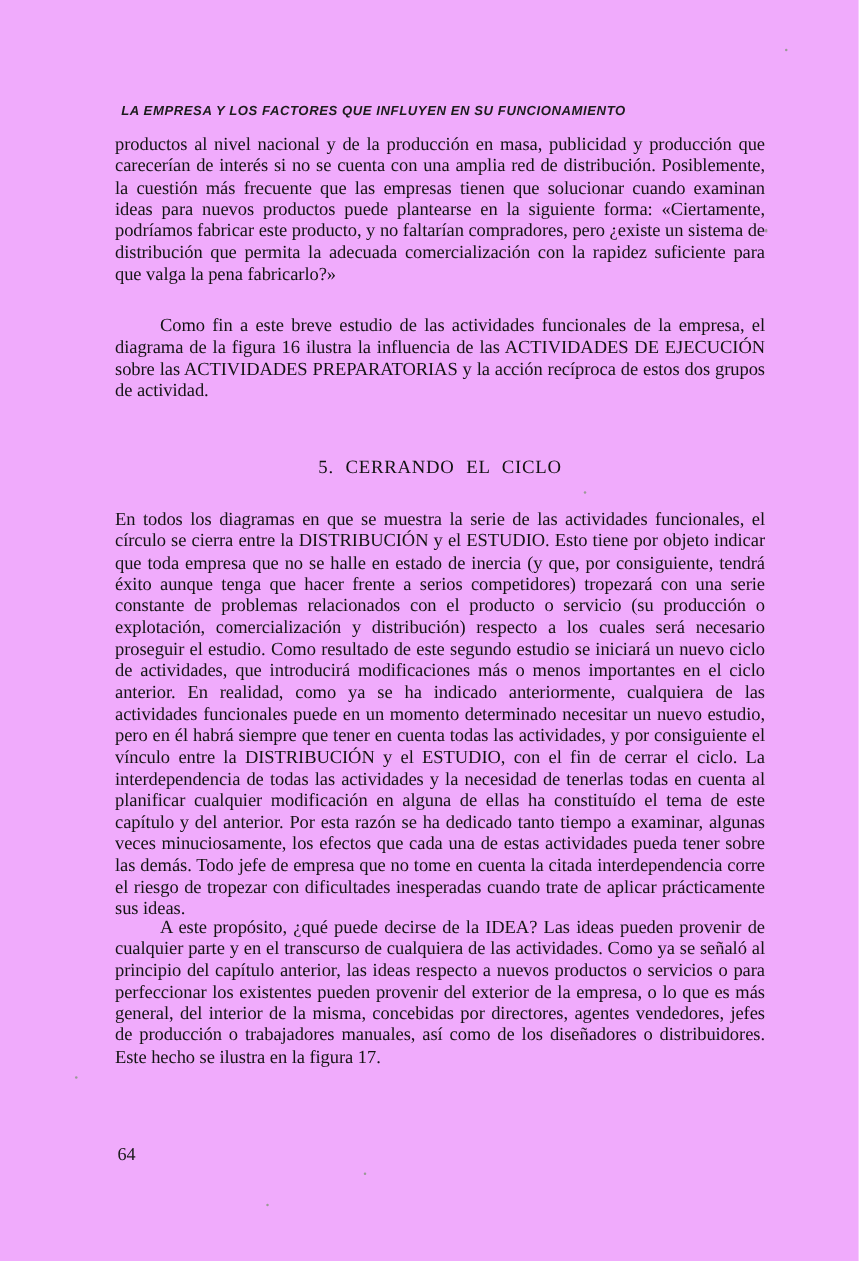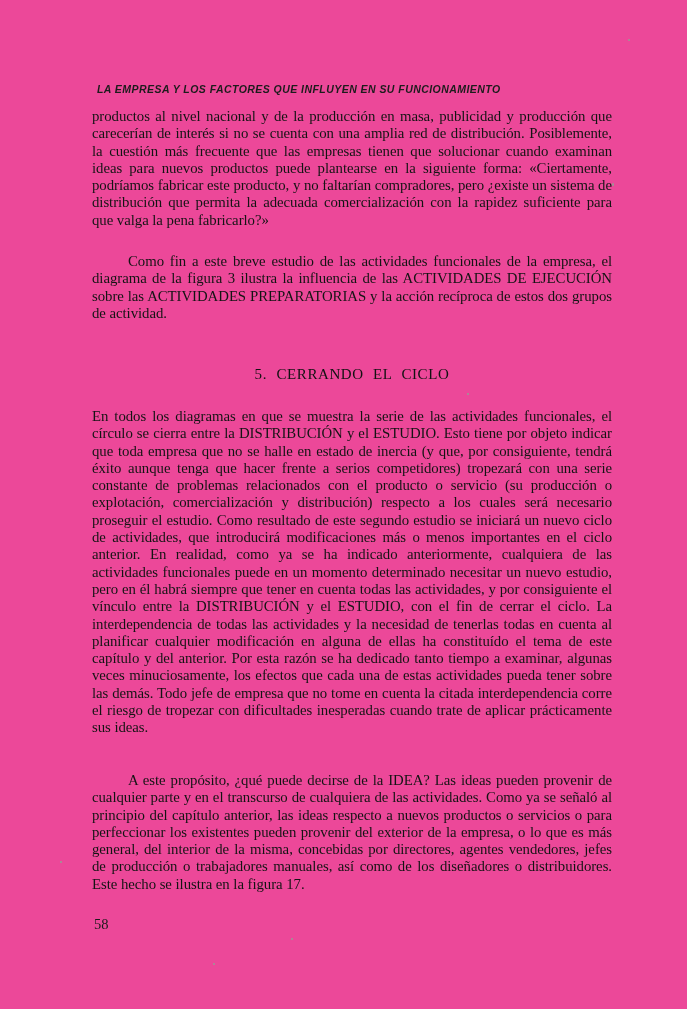--- a/index.html
+++ b/index.html
@@ -4,21 +4,21 @@
 <style>
   html, body {
     margin: 0;
     padding: 0;
     background: #ffffff;
   }
   .page {
     position: relative;
     width: 687px;
     height: 1009px;
-    background: #ec4899;
+    background: #f0abfc;
     color: #161616;
     font-family: "Liberation Serif", serif;
     overflow: hidden;
   }
   .running-header {
     position: absolute;
     left: 97px;
     top: 83px;
     width: 520px;
     font-family: "Liberation Sans", sans-serif;
@@ -39,21 +39,21 @@
     letter-spacing: -0.05px;
     text-align: justify;
     color: #141414;
   }
   .body-par.indent {
     text-indent: 36px;
   }
   .p1 { top: 108px; }
   .p2 { top: 253px; }
   .p3 { top: 408px; }
-  .p4 { top: 772px; }
+  .p4 { top: 734px; }
   .section-heading {
     position: absolute;
     left: 92px;
     top: 366px;
     width: 520px;
     margin: 0;
     text-align: center;
     font-size: 15px;
     font-weight: 400;
     letter-spacing: 0.6px;
@@ -83,29 +83,29 @@
 </style>
 </head>
 <body>
 
 <div class="page">
 
   <div class="running-header">LA EMPRESA Y LOS FACTORES QUE INFLUYEN EN SU FUNCIONAMIENTO</div>
 
   <p class="body-par p1">productos al nivel nacional y de la producción en masa, publicidad y producción que carecerían de interés si no se cuenta con una amplia red de distribución. Posiblemente, la cuestión más frecuente que las empresas tienen que solucionar cuando examinan ideas para nuevos productos puede plantearse en la siguiente forma: «Ciertamente, podríamos fabricar este producto, y no faltarían compradores, pero ¿existe un sistema de distribución que permita la adecuada comercialización con la rapidez suficiente para que valga la pena fabricarlo?»</p>
 
-  <p class="body-par indent p2">Como fin a este breve estudio de las actividades funcionales de la empresa, el diagrama de la figura 3 ilustra la influencia de las ACTIVIDADES DE EJECUCIÓN sobre las ACTIVIDADES PREPARATORIAS y la acción recíproca de estos dos grupos de actividad.</p>
+  <p class="body-par indent p2">Como fin a este breve estudio de las actividades funcionales de la empresa, el diagrama de la figura 16 ilustra la influencia de las ACTIVIDADES DE EJECUCIÓN sobre las ACTIVIDADES PREPARATORIAS y la acción recíproca de estos dos grupos de actividad.</p>
 
   <h2 class="section-heading">5. CERRANDO EL CICLO</h2>
 
   <p class="body-par p3">En todos los diagramas en que se muestra la serie de las actividades funcionales, el círculo se cierra entre la DISTRIBUCIÓN y el ESTUDIO. Esto tiene por objeto indicar que toda empresa que no se halle en estado de inercia (y que, por consiguiente, tendrá éxito aunque tenga que hacer frente a serios competidores) tropezará con una serie constante de problemas relacionados con el producto o servicio (su producción o explotación, comercialización y distribución) respecto a los cuales será necesario proseguir el estudio. Como resultado de este segundo estudio se iniciará un nuevo ciclo de actividades, que introducirá modificaciones más o menos importantes en el ciclo anterior. En realidad, como ya se ha indicado anteriormente, cualquiera de las actividades funcionales puede en un momento determinado necesitar un nuevo estudio, pero en él habrá siempre que tener en cuenta todas las actividades, y por consiguiente el vínculo entre la DISTRIBUCIÓN y el ESTUDIO, con el fin de cerrar el ciclo. La interdependencia de todas las actividades y la necesidad de tenerlas todas en cuenta al planificar cualquier modificación en alguna de ellas ha constituído el tema de este capítulo y del anterior. Por esta razón se ha dedicado tanto tiempo a examinar, algunas veces minuciosamente, los efectos que cada una de estas actividades pueda tener sobre las demás. Todo jefe de empresa que no tome en cuenta la citada interdependencia corre el riesgo de tropezar con dificultades inesperadas cuando trate de aplicar prácticamente sus ideas.</p>
 
   <p class="body-par indent p4">A este propósito, ¿qué puede decirse de la IDEA? Las ideas pueden provenir de cualquier parte y en el transcurso de cualquiera de las actividades. Como ya se señaló al principio del capítulo anterior, las ideas respecto a nuevos productos o servicios o para perfeccionar los existentes pueden provenir del exterior de la empresa, o lo que es más general, del interior de la misma, concebidas por directores, agentes vendedores, jefes de producción o trabajadores manuales, así como de los diseñadores o distribuidores. Este hecho se ilustra en la figura 17.</p>
 
-  <div class="page-number">58</div>
+  <div class="page-number">64</div>
 
   <span class="speck s1"></span>
   <span class="speck s2"></span>
   <span class="speck s3"></span>
   <span class="speck s4"></span>
   <span class="speck s5"></span>
   <span class="speck s6"></span>
 
 </div>
 

